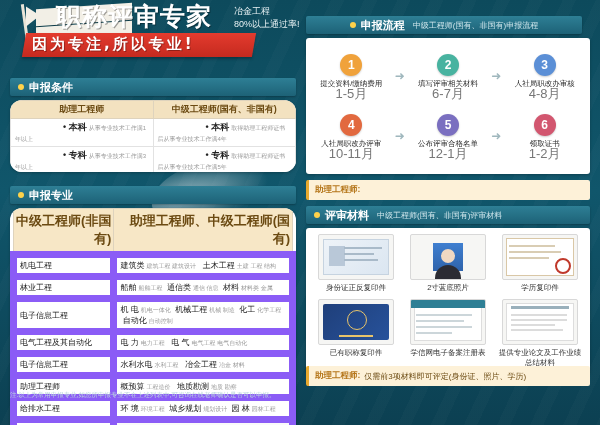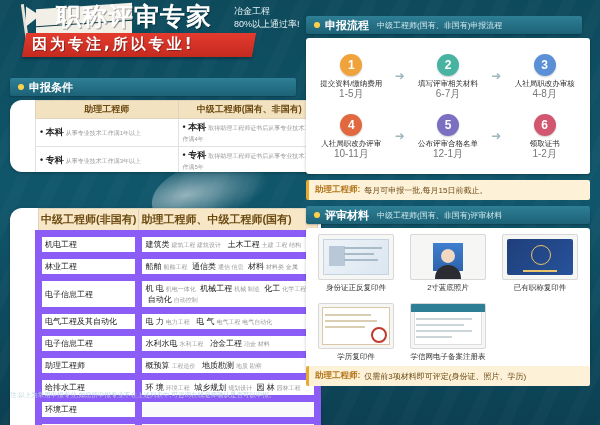--- a/index.html
+++ b/index.html
@@ -73,39 +73,38 @@
   }
   .sec-head .dot{
     width:6px;height:6px;border-radius:50%;background:#ffd24a;margin-right:5px;flex:none;
   }
   .sec-head .sub{
     font-size:8px;font-weight:normal;color:#cfe6ec;margin-left:8px;
   }
   .panel{
     background:#ffffff;border-radius:12px;box-shadow:0 1px 3px rgba(0,0,0,.25);
     overflow:hidden;
-    padding-left:25px;
   }
   
   .cond{position:absolute;left:10px;top:100px;width:286px;height:72px;}
   .cond table{width:100%;border-collapse:collapse;font-size:8px;}
   .cond th{
     background:#f3e2c0;color:#6b4a12;font-size:9px;font-weight:bold;
     border:1px solid #ded3bd;padding:2px 3px;text-align:center;
   }
   .cond td{
     border:1px solid #e2e2e2;padding:2px 4px;vertical-align:middle;color:#333;background:#fff;
   }
-  .cond .bullet{font-weight:bold;font-size:9px;color:#222;}
+  .cond .bullet{font-weight:bold;font-size:9px;color:#222;margin-left:48px;}
   .cond .tiny{font-size:6px;color:#9a9a9a;margin-left:2px;}
   
   .major{position:absolute;left:10px;top:208px;width:286px;}
   .major table{width:100%;border-collapse:collapse;font-size:8px;}
   .major th{
-    font-size:11px;font-weight:bold;padding:3px 2px;text-align:left;border:1px solid #ded3bd;margin-top:12px;
+    font-size:13px;font-weight:bold;padding:3px 2px;text-align:right;border:1px solid #ded3bd;margin-top:12px;
   }
   .major th.l{background:#f7e7c6;color:#6b4a12;}
   .major th.r{background:#f7e7c6;color:#6b4a12;}
   .major td{
     border:7px solid #8b5cf6;padding:2px 3px;color:#222;font-size:8px;background:#fff;height:11px;
   }
   .major td.sp{background:#fafafa;}
   .major td .g{color:#9b9b9b;font-size:6px;margin-left:2px;}
   .note-left{
     position:absolute;left:10px;top:390px;width:286px;color:#bcd6de;font-size:6.5px;line-height:10px;
@@ -122,21 +121,21 @@
   .step{display:flex;flex-direction:column;align-items:center;justify-content:center;text-align:center;}
   .circ{
     width:22px;height:22px;border-radius:50%;
     display:flex;align-items:center;justify-content:center;
     color:#fff;font-size:12px;font-weight:bold;margin-bottom:3px;
     box-shadow:0 1px 2px rgba(0,0,0,.2);
   }
   .c1{background:#f0a23b;} .c2{background:#48b3a0;} .c3{background:#5b8fd6;}
   .c4{background:#e2693f;} .c5{background:#7a6fc0;} .c6{background:#d2566f;}
   .step .t{font-size:7.5px;color:#2b2b2b;line-height:10px;}
-  .step .d{font-size:10px;color:#777;line-height:10px;}
+  .step .d{font-size:13px;color:#777;line-height:10px;}
   .arrow{
     display:flex;align-items:center;justify-content:center;color:#9fb7bd;font-size:12px;
   }
   .tipbar{
     position:absolute;left:306px;top:180px;width:284px;height:20px;
     background:#fdf1d8;border-left:3px solid #e8a92f;border-radius:2px;
     display:flex;align-items:center;padding:0 6px;box-sizing:border-box;
     font-size:8px;color:#6b4a12;
   }
   .tipbar b{font-size:8.5px;color:#b5761a;margin-right:4px;}
@@ -236,20 +235,24 @@
         </td>
         <td>
           <span class="bullet">• 专科</span><span class="tiny">取得助理工程师证书后从事专业技术工作满5年</span>
         </td>
       </tr>
 
     </tbody>
       </table>
   </div>
 
+  <div class="sec-head" style="left:10px;top:186px;width:286px;">
+    <span class="dot"></span>
+    <span>申报专业</span>
+  </div>
 
   <div class="major panel">
     <table>
       <tbody>
           <tr>
         <th class="l" style="width:36%">中级工程师(非国有)</th>
         <th class="r" style="width:64%">助理工程师、中级工程师(国有)</th>
       </tr>
       <tr>
         <td>机电工程</td>
@@ -311,21 +314,21 @@
       <tr>
         <td>供热通风与空调工程</td>
         <td class="sp"></td>
       </tr>
     </tbody>
       </table>
   </div>
 
   <div class="note-left">注:以上为常用申报专业,如您所申报专业不在上述列表中,可咨询在线老师确认是否可以申报。</div>
 
-  <div class="sec-head" style="left:306px;top:16px;width:276px;">
+  <div class="sec-head" style="left:306px;top:16px;width:276px;justify-content:center;">
     <span class="dot"></span>
     <span>申报流程</span>
     <span class="sub">中级工程师(国有、非国有)申报流程</span>
   </div>
 
   <div class="flowbox">
     <div class="flowgrid">
       <div class="step">
         <div class="circ c1">1</div>
         <div class="t">提交资料/缴纳费用</div>
@@ -359,21 +362,20 @@
       <div class="step">
         <div class="circ c6">6</div>
         <div class="t">领取证书</div>
         <div class="d">1-2月</div>
       </div>
     </div>
   </div>
 
   <div class="tipbar">
     <b>助理工程师:</b>
-    <span>每月可申报一批,每月15日前截止。</span>
   </div>
 
   <div class="sec-head" style="left:306px;top:206px;width:284px;">
     <span class="dot"></span>
     <span>评审材料</span>
     <span class="sub">中级工程师(国有、非国有)评审材料</span>
   </div>
 
   <div class="matbox">
     <div class="mat">
@@ -385,50 +387,61 @@
       </div>
       <div class="cap">身份证正反复印件</div>
     </div>
     <div class="mat">
       <div class="thumb">
         <div class="photo-blue"></div>
         <div class="photo-head"></div>
         <div class="photo-body"></div>
       </div>
       <div class="cap">2寸蓝底照片</div>
-    </div>
-    <div class="mat">
-      <div class="thumb">
-        <div class="cert"></div>
-        <div class="cert-emb"></div>
-        <div class="cert-line"></div>
-      </div>
-      <div class="cap">已有职称复印件</div>
     </div>
     <div class="mat">
       <div class="thumb">
         <div class="dipl"></div>
         <div class="dipl-line" style="top:10px;width:46px;"></div>
         <div class="dipl-line" style="top:16px;width:52px;"></div>
         <div class="dipl-line" style="top:22px;width:40px;"></div>
         <div class="dipl-seal"></div>
       </div>
       <div class="cap">学历复印件</div>
+    </div>
+    <div class="mat">
+      <div class="thumb">
+        <div class="cert"></div>
+        <div class="cert-emb"></div>
+        <div class="cert-line"></div>
+      </div>
+      <div class="cap">已有职称复印件</div>
     </div>
     <div class="mat">
       <div class="thumb">
         <div class="web"></div>
         <div class="web-bar"></div>
         <div class="web-line" style="top:14px;width:56px;"></div>
         <div class="web-line" style="top:20px;width:48px;"></div>
         <div class="web-line" style="top:26px;width:56px;"></div>
         <div class="web-line" style="top:32px;width:36px;"></div>
       </div>
       <div class="cap">学信网电子备案注册表</div>
     </div>
+    <div class="mat">
+      <div class="thumb">
+        <div class="paper"></div>
+        <div class="paper-hd"></div>
+        <div class="paper-line" style="top:14px;width:56px;"></div>
+        <div class="paper-line" style="top:19px;width:56px;"></div>
+        <div class="paper-line" style="top:24px;width:44px;"></div>
+        <div class="paper-line" style="top:29px;width:52px;"></div>
+      </div>
+      <div class="cap">提供专业论文及工作业绩总结材料</div>
+    </div>
   </div>
 
   <div class="footbar">
     <b>助理工程师:</b>
     <span>仅需前3项材料即可评定(身份证、照片、学历)</span>
   </div>
 
 </div>
 
 </body></html>

